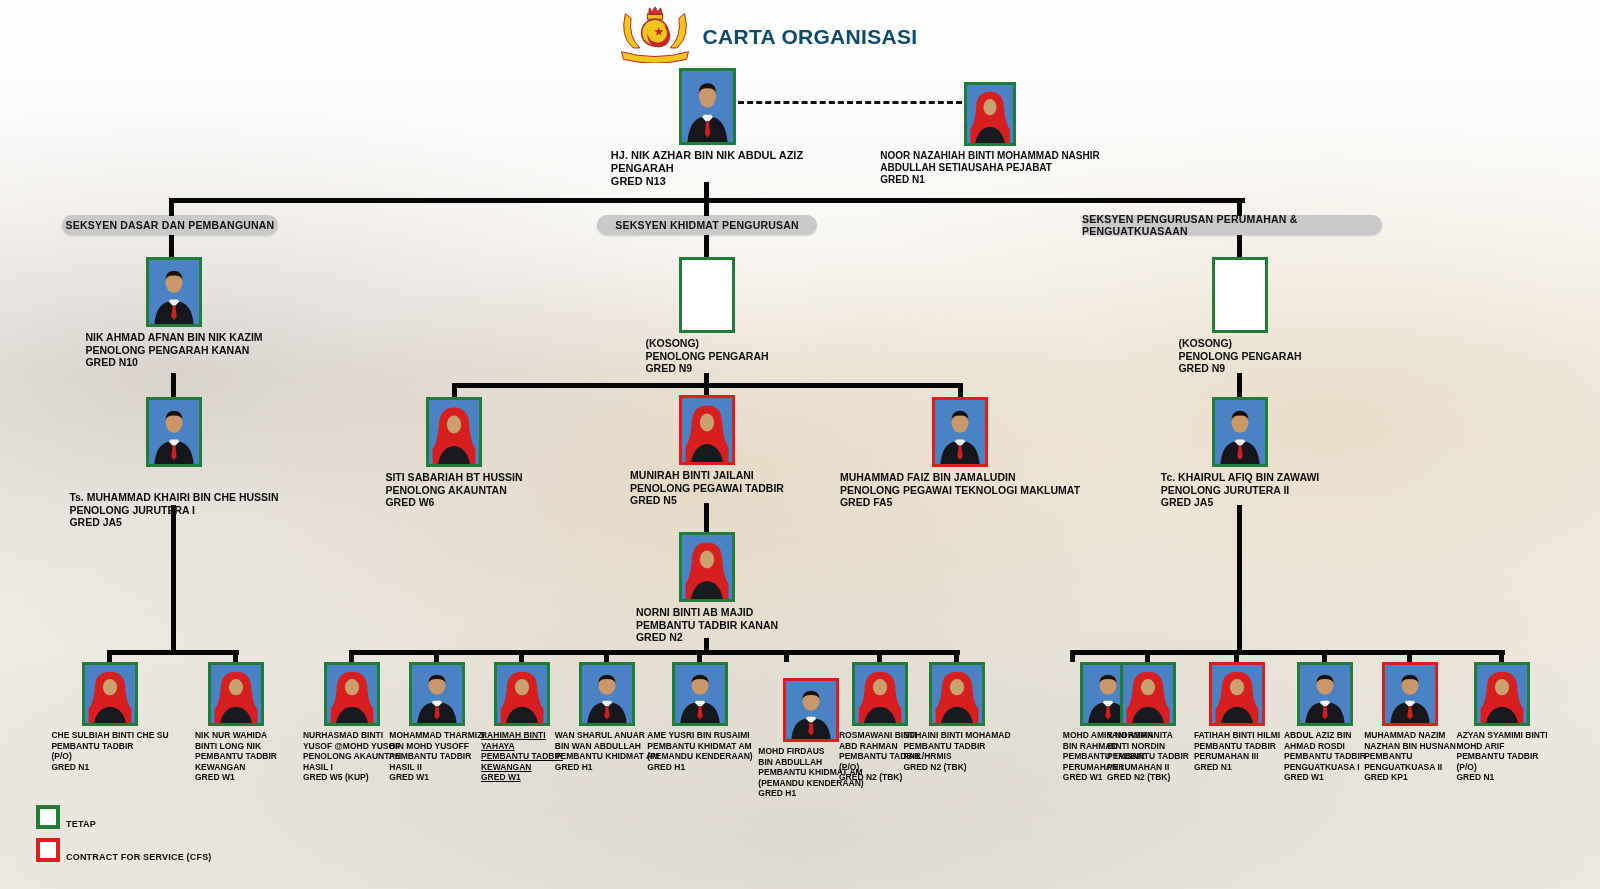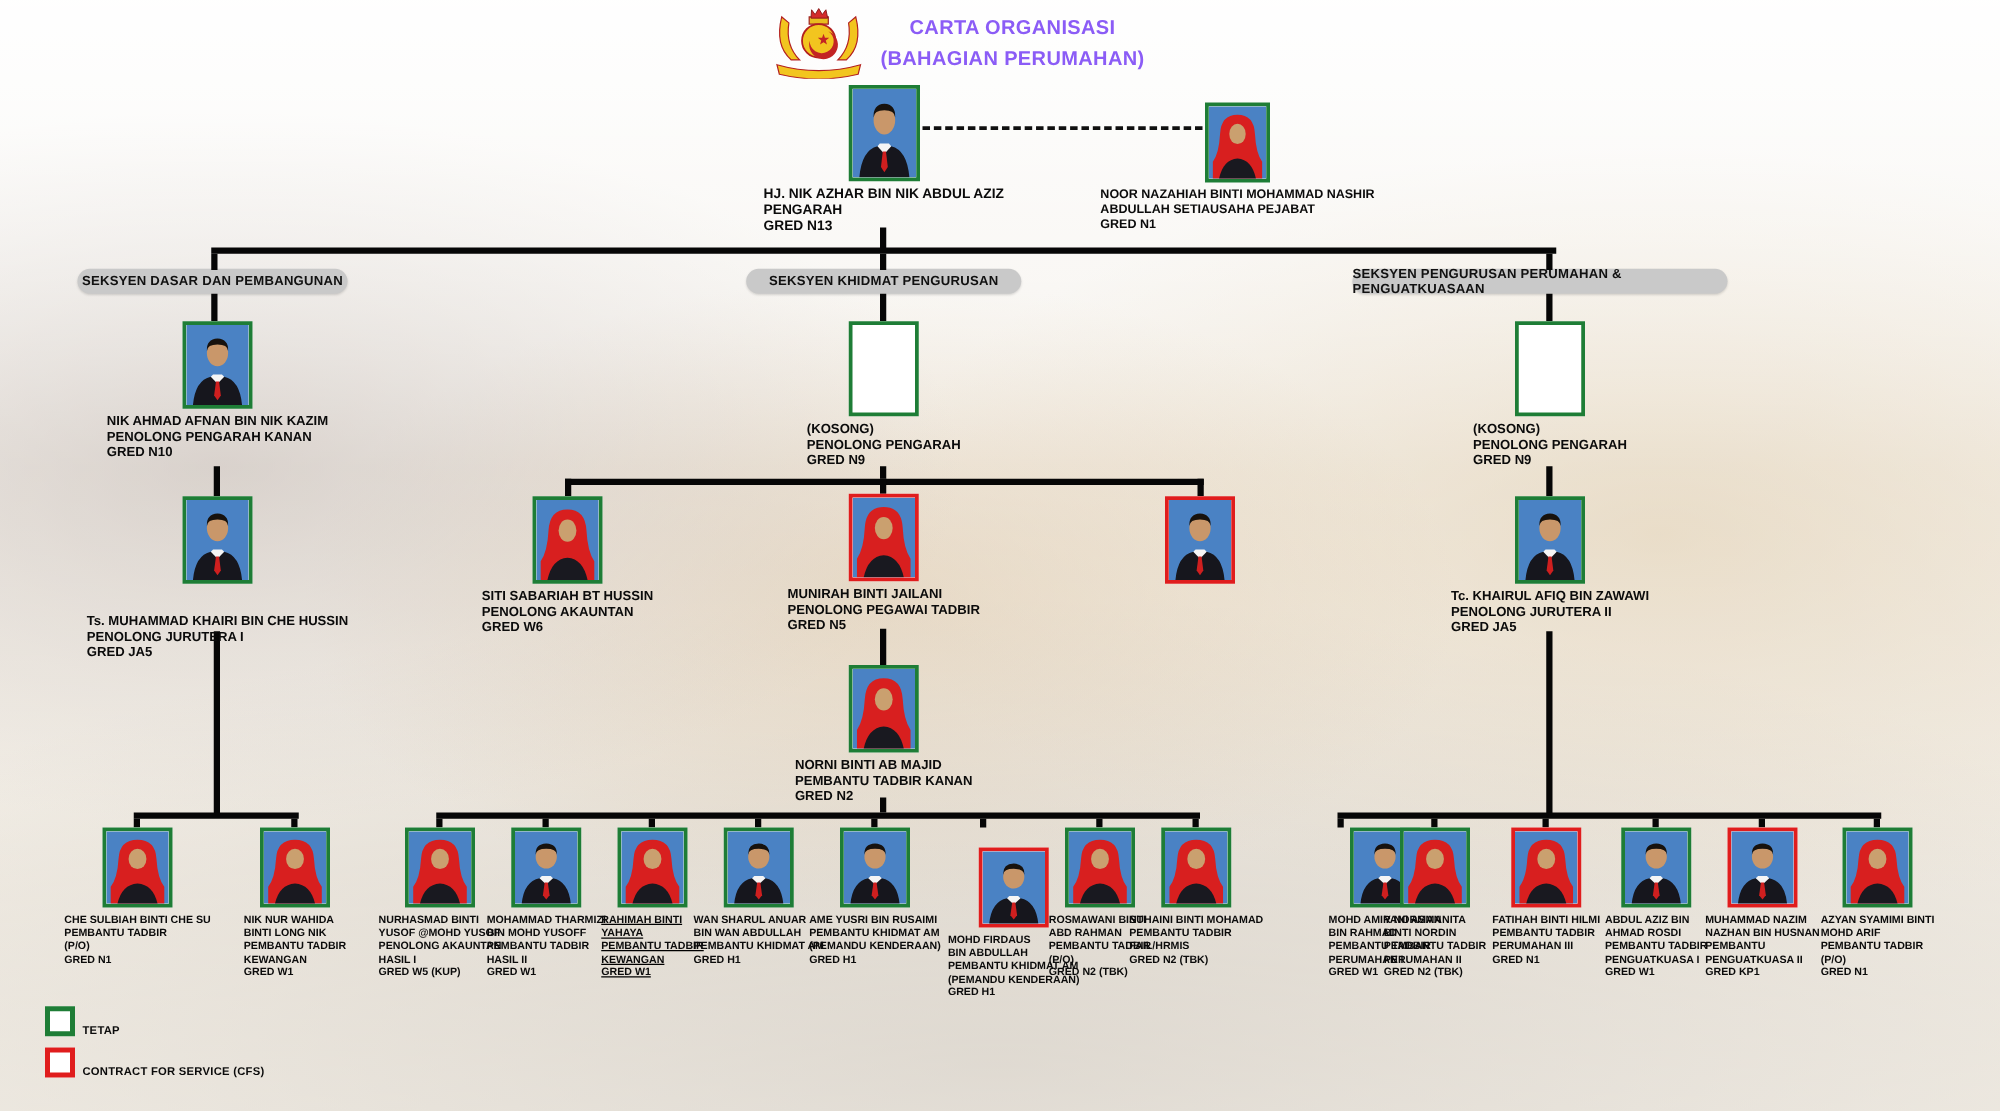--- a/index.html
+++ b/index.html
@@ -13,22 +13,22 @@
       linear-gradient(180deg, rgba(255,255,255,.95) 0%, rgba(255,255,255,.6) 16%, rgba(255,255,255,.32) 42%, rgba(255,255,255,.42) 78%, rgba(255,255,255,.55) 100%),
       radial-gradient(900px 430px at 11% 42%, rgba(165,150,142,.55), transparent 66%),
       radial-gradient(700px 390px at 44% 54%, rgba(198,162,112,.5), transparent 66%),
       radial-gradient(950px 470px at 83% 48%, rgba(206,176,126,.52), transparent 66%),
       radial-gradient(1500px 520px at 50% 96%, rgba(148,134,116,.45), transparent 72%),
       linear-gradient(180deg,#f8f7f5 0%, #efe9df 52%, #ddd3c1 100%);
   }
   .conn{position:absolute;background:#060606;}
   .dashed-link{position:absolute;border-top:3px dashed #101010;height:0;}
   .logo{position:absolute;left:612px;top:4px;width:86px;height:58px;}
-  .title{position:absolute;left:655px;top:10px;width:310px;text-align:center;
-    font-weight:800;font-size:16px;line-height:25px;color:#8b5cf6;letter-spacing:.3px;}
+  .title{position:absolute;left:655px;top:24px;width:310px;text-align:center;
+    font-weight:800;font-size:21px;line-height:25px;color:#0c4a6e;letter-spacing:.3px;}
   .pill{position:absolute;height:20px;border-radius:10px;background:#c9c9c9;color:#111;
     font-weight:700;font-size:10.5px;display:flex;align-items:center;justify-content:center;
     letter-spacing:.2px;box-shadow:0 1px 2px rgba(0,0,0,.15);}
   .org-node{position:absolute;display:flex;flex-direction:column;align-items:center;}
   .photo{box-sizing:border-box;border:3px solid transparent;background:#ffffff;overflow:hidden;flex:none;}
   .photo svg{display:block;width:100%;height:100%;}
   .st-tetap .photo{border-color:#1e7d36;}
   .st-cfs .photo{border-color:#e01d1d;}
   .label{white-space:pre-line;text-align:left;font-weight:700;color:#0b0b0b;margin-top:4px;}
   .sz-lg{width:300px;} .sz-lg .photo{width:57px;height:77px;} .sz-lg .label{font-size:11px;line-height:13px;}
@@ -56,21 +56,20 @@
     <path d="M68 46 Q82 34 76 10 L70 15 Q73 34 61 46 Z" fill="#f2c51f" stroke="#b32020" stroke-width="1"></path>
     <circle cx="45" cy="30" r="14" fill="#f2c51f" stroke="#b32020" stroke-width="1.5"></circle>
     <path d="M37.5 30 a10 10 0 1 0 15.5 -8 a12 12 0 1 1 -15.5 8 z" fill="#c32424"></path>
     <path d="M49 24 l1.2 3.4 3.6 0.1 -2.9 2.2 1 3.4 -2.9 -2 -2.9 2 1 -3.4 -2.9 -2.2 3.6 -0.1 z" fill="#c32424"></path>
     <path d="M10 50 Q45 60 80 50 L78 58 Q45 66 12 58 Z" fill="#f2c51f" stroke="#b32020" stroke-width="1"></path>
   </svg>
 </div>
 
 <div class="title">
   <div>CARTA ORGANISASI</div>
-  <div>(BAHAGIAN PERUMAHAN)</div>
 </div>
 
 <div class="pill" style="left:62px;top:215px;width:216px;">
     <span>SEKSYEN DASAR DAN PEMBANGUNAN</span>
   </div>
 <div class="pill" style="left:597px;top:215px;width:220px;">
     <span>SEKSYEN KHIDMAT PENGURUSAN</span>
   </div>
 <div class="pill" style="left:1082px;top:215px;width:300px;">
     <span>SEKSYEN PENGURUSAN PERUMAHAN &amp; PENGUATKUASAAN</span>
@@ -219,20 +218,23 @@
     <div class="photo">
         <svg viewBox="0 0 56 68" preserveAspectRatio="none">
           <rect width="56" height="68" fill="#4a82c4"></rect>
           <ellipse cx="28" cy="24" rx="9.5" ry="11" fill="#c9976a"></ellipse>
           <path d="M18.5 22 Q18 12 28 11.5 Q38 12 37.5 22 Q37 16.5 28 16.5 Q19 16.5 18.5 22 Z" fill="#17120e"></path>
           <path d="M6 68 Q8 47 22 44 L28 47 L34 44 Q48 47 50 68 Z" fill="#16161d"></path>
           <path d="M22 44 L28 50 L34 44 L32 42 L24 42 Z" fill="#f5f5f5"></path>
           <path d="M26.6 48 L29.4 48 L31 60 L28 64 L25 60 Z" fill="#cf1f1f"></path>
         </svg>
       </div>
+    <div class="label">MUHAMMAD FAIZ BIN JAMALUDIN
+PENOLONG PEGAWAI TEKNOLOGI MAKLUMAT
+GRED FA5</div>
   </div>
     <div class="org-node sz-md st-tetap av-male" style="left: 1090px; top: 397px;">
     <div class="photo">
         <svg viewBox="0 0 56 68" preserveAspectRatio="none">
           <rect width="56" height="68" fill="#4a82c4"></rect>
           <ellipse cx="28" cy="24" rx="9.5" ry="11" fill="#c9976a"></ellipse>
           <path d="M18.5 22 Q18 12 28 11.5 Q38 12 37.5 22 Q37 16.5 28 16.5 Q19 16.5 18.5 22 Z" fill="#17120e"></path>
           <path d="M6 68 Q8 47 22 44 L28 47 L34 44 Q48 47 50 68 Z" fill="#16161d"></path>
           <path d="M22 44 L28 50 L34 44 L32 42 L24 42 Z" fill="#f5f5f5"></path>
           <path d="M26.6 48 L29.4 48 L31 60 L28 64 L25 60 Z" fill="#cf1f1f"></path>

